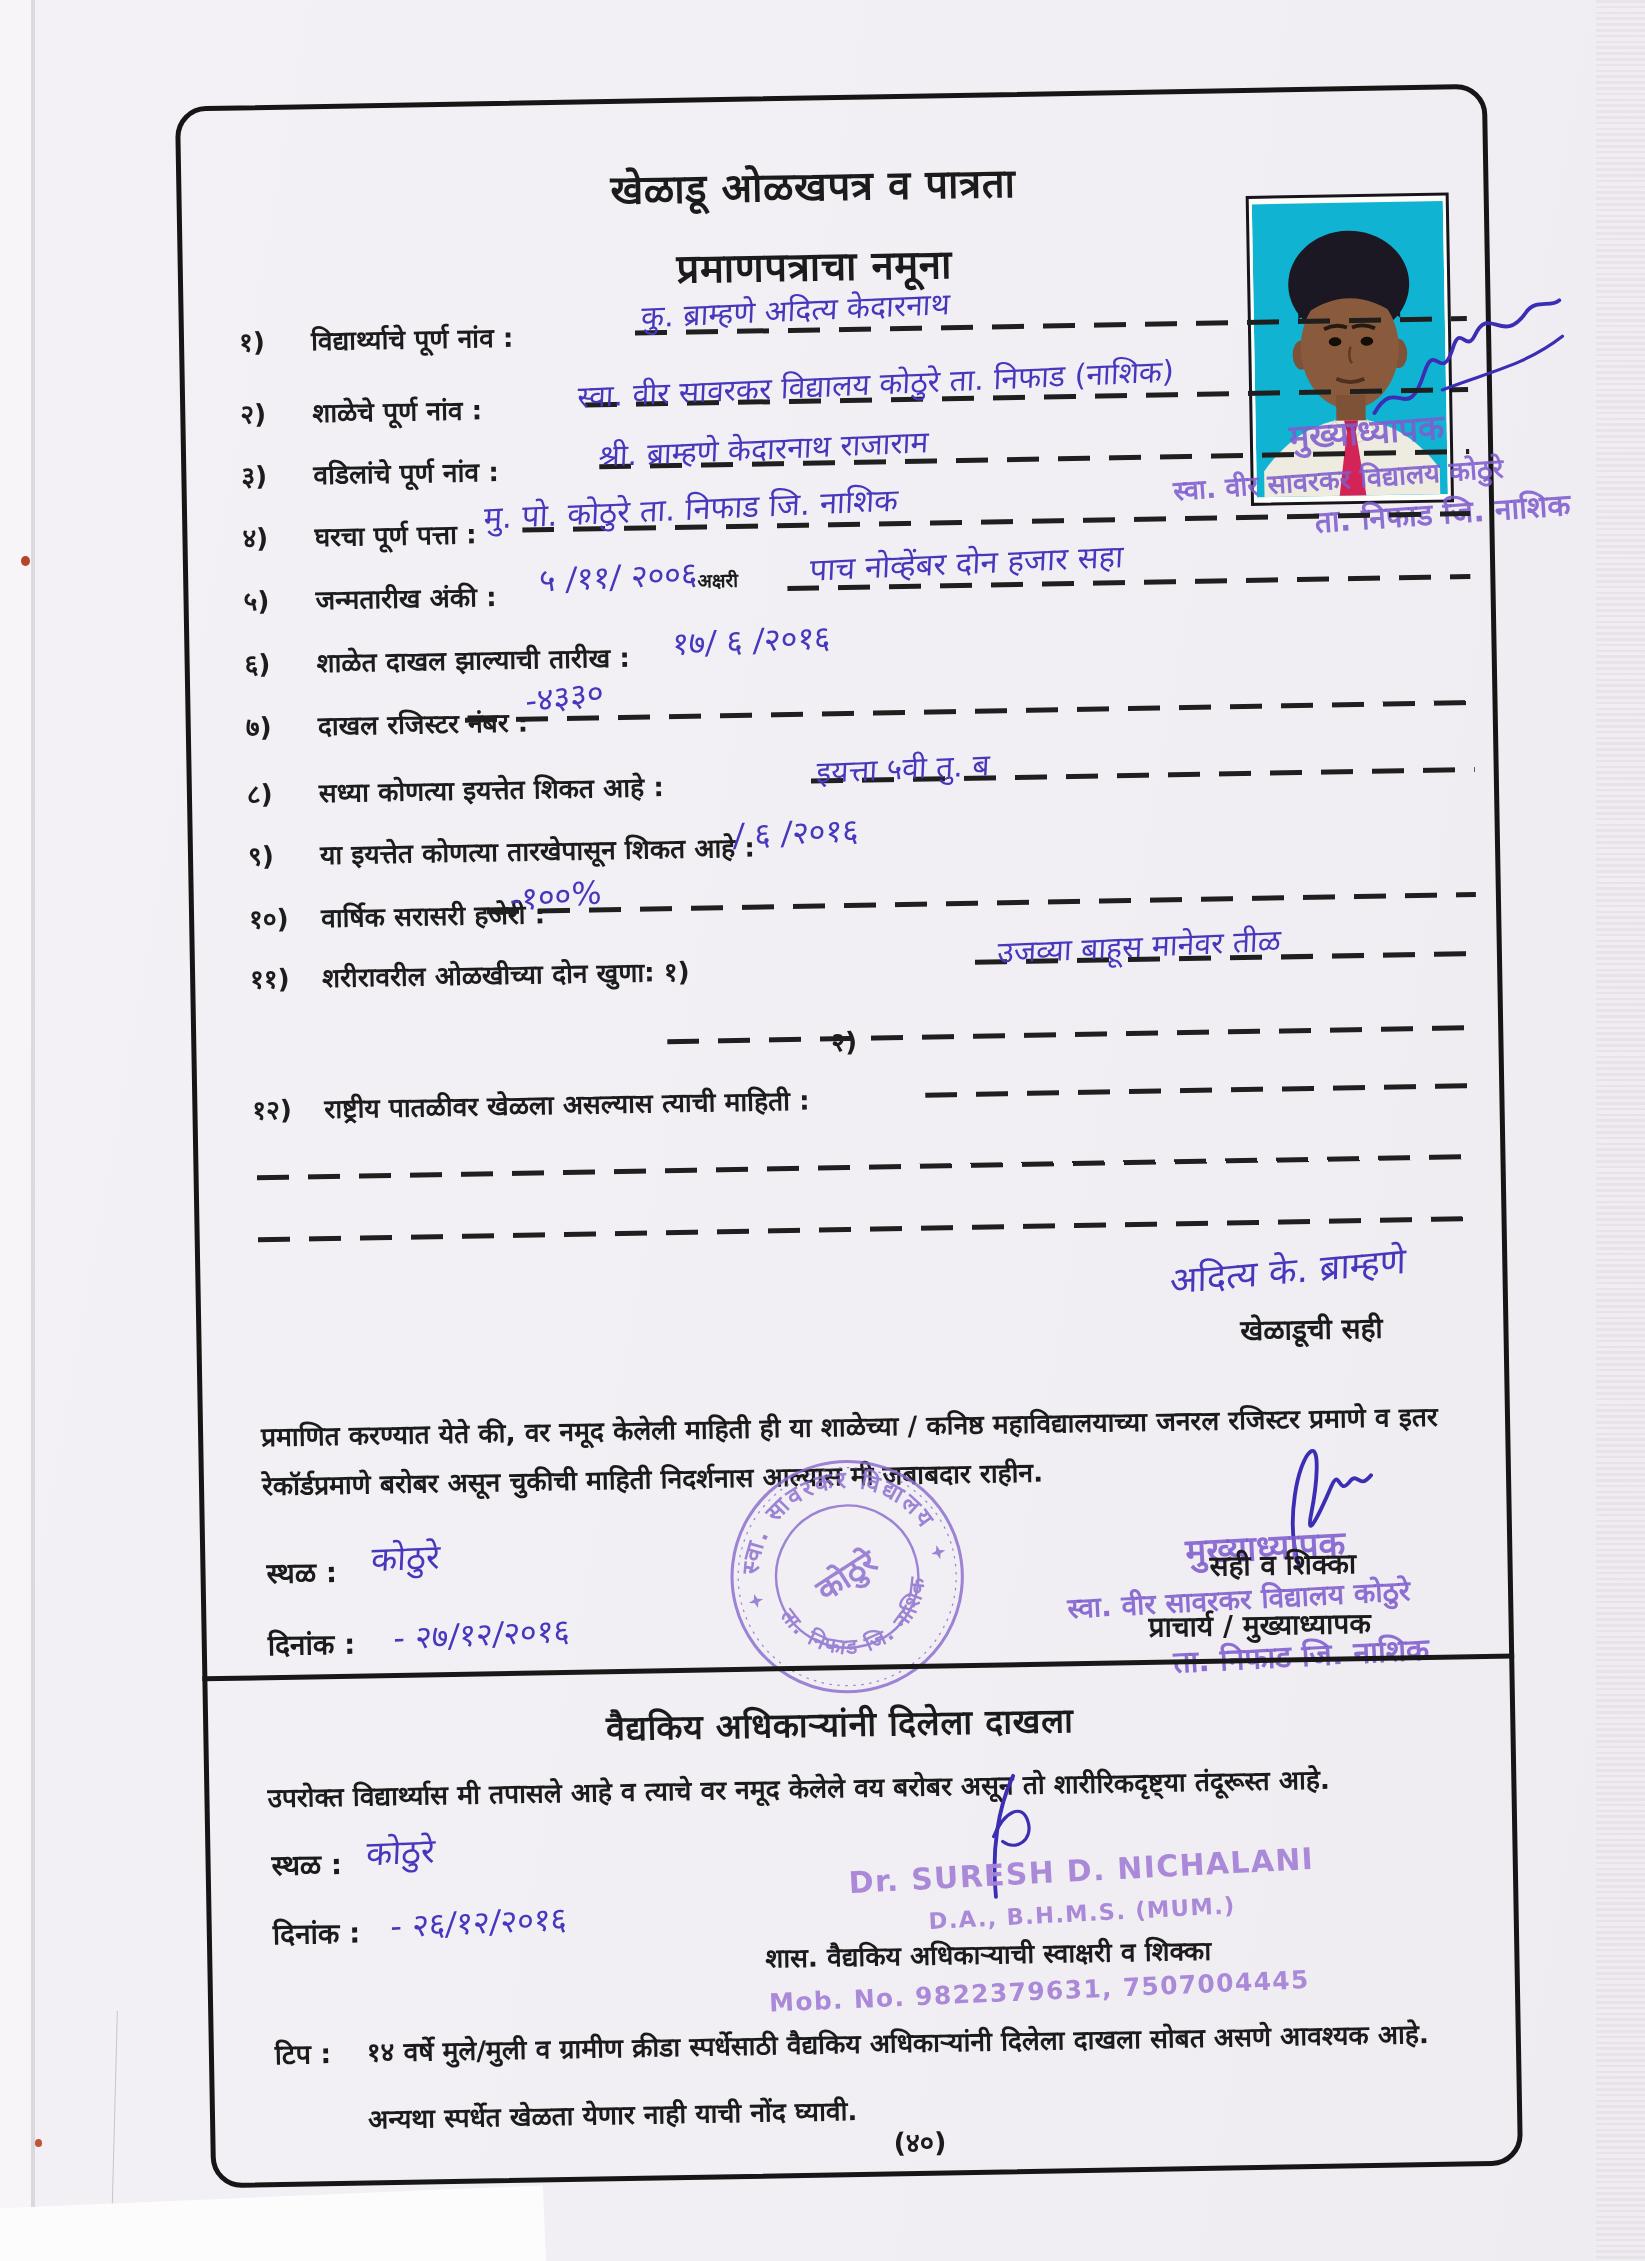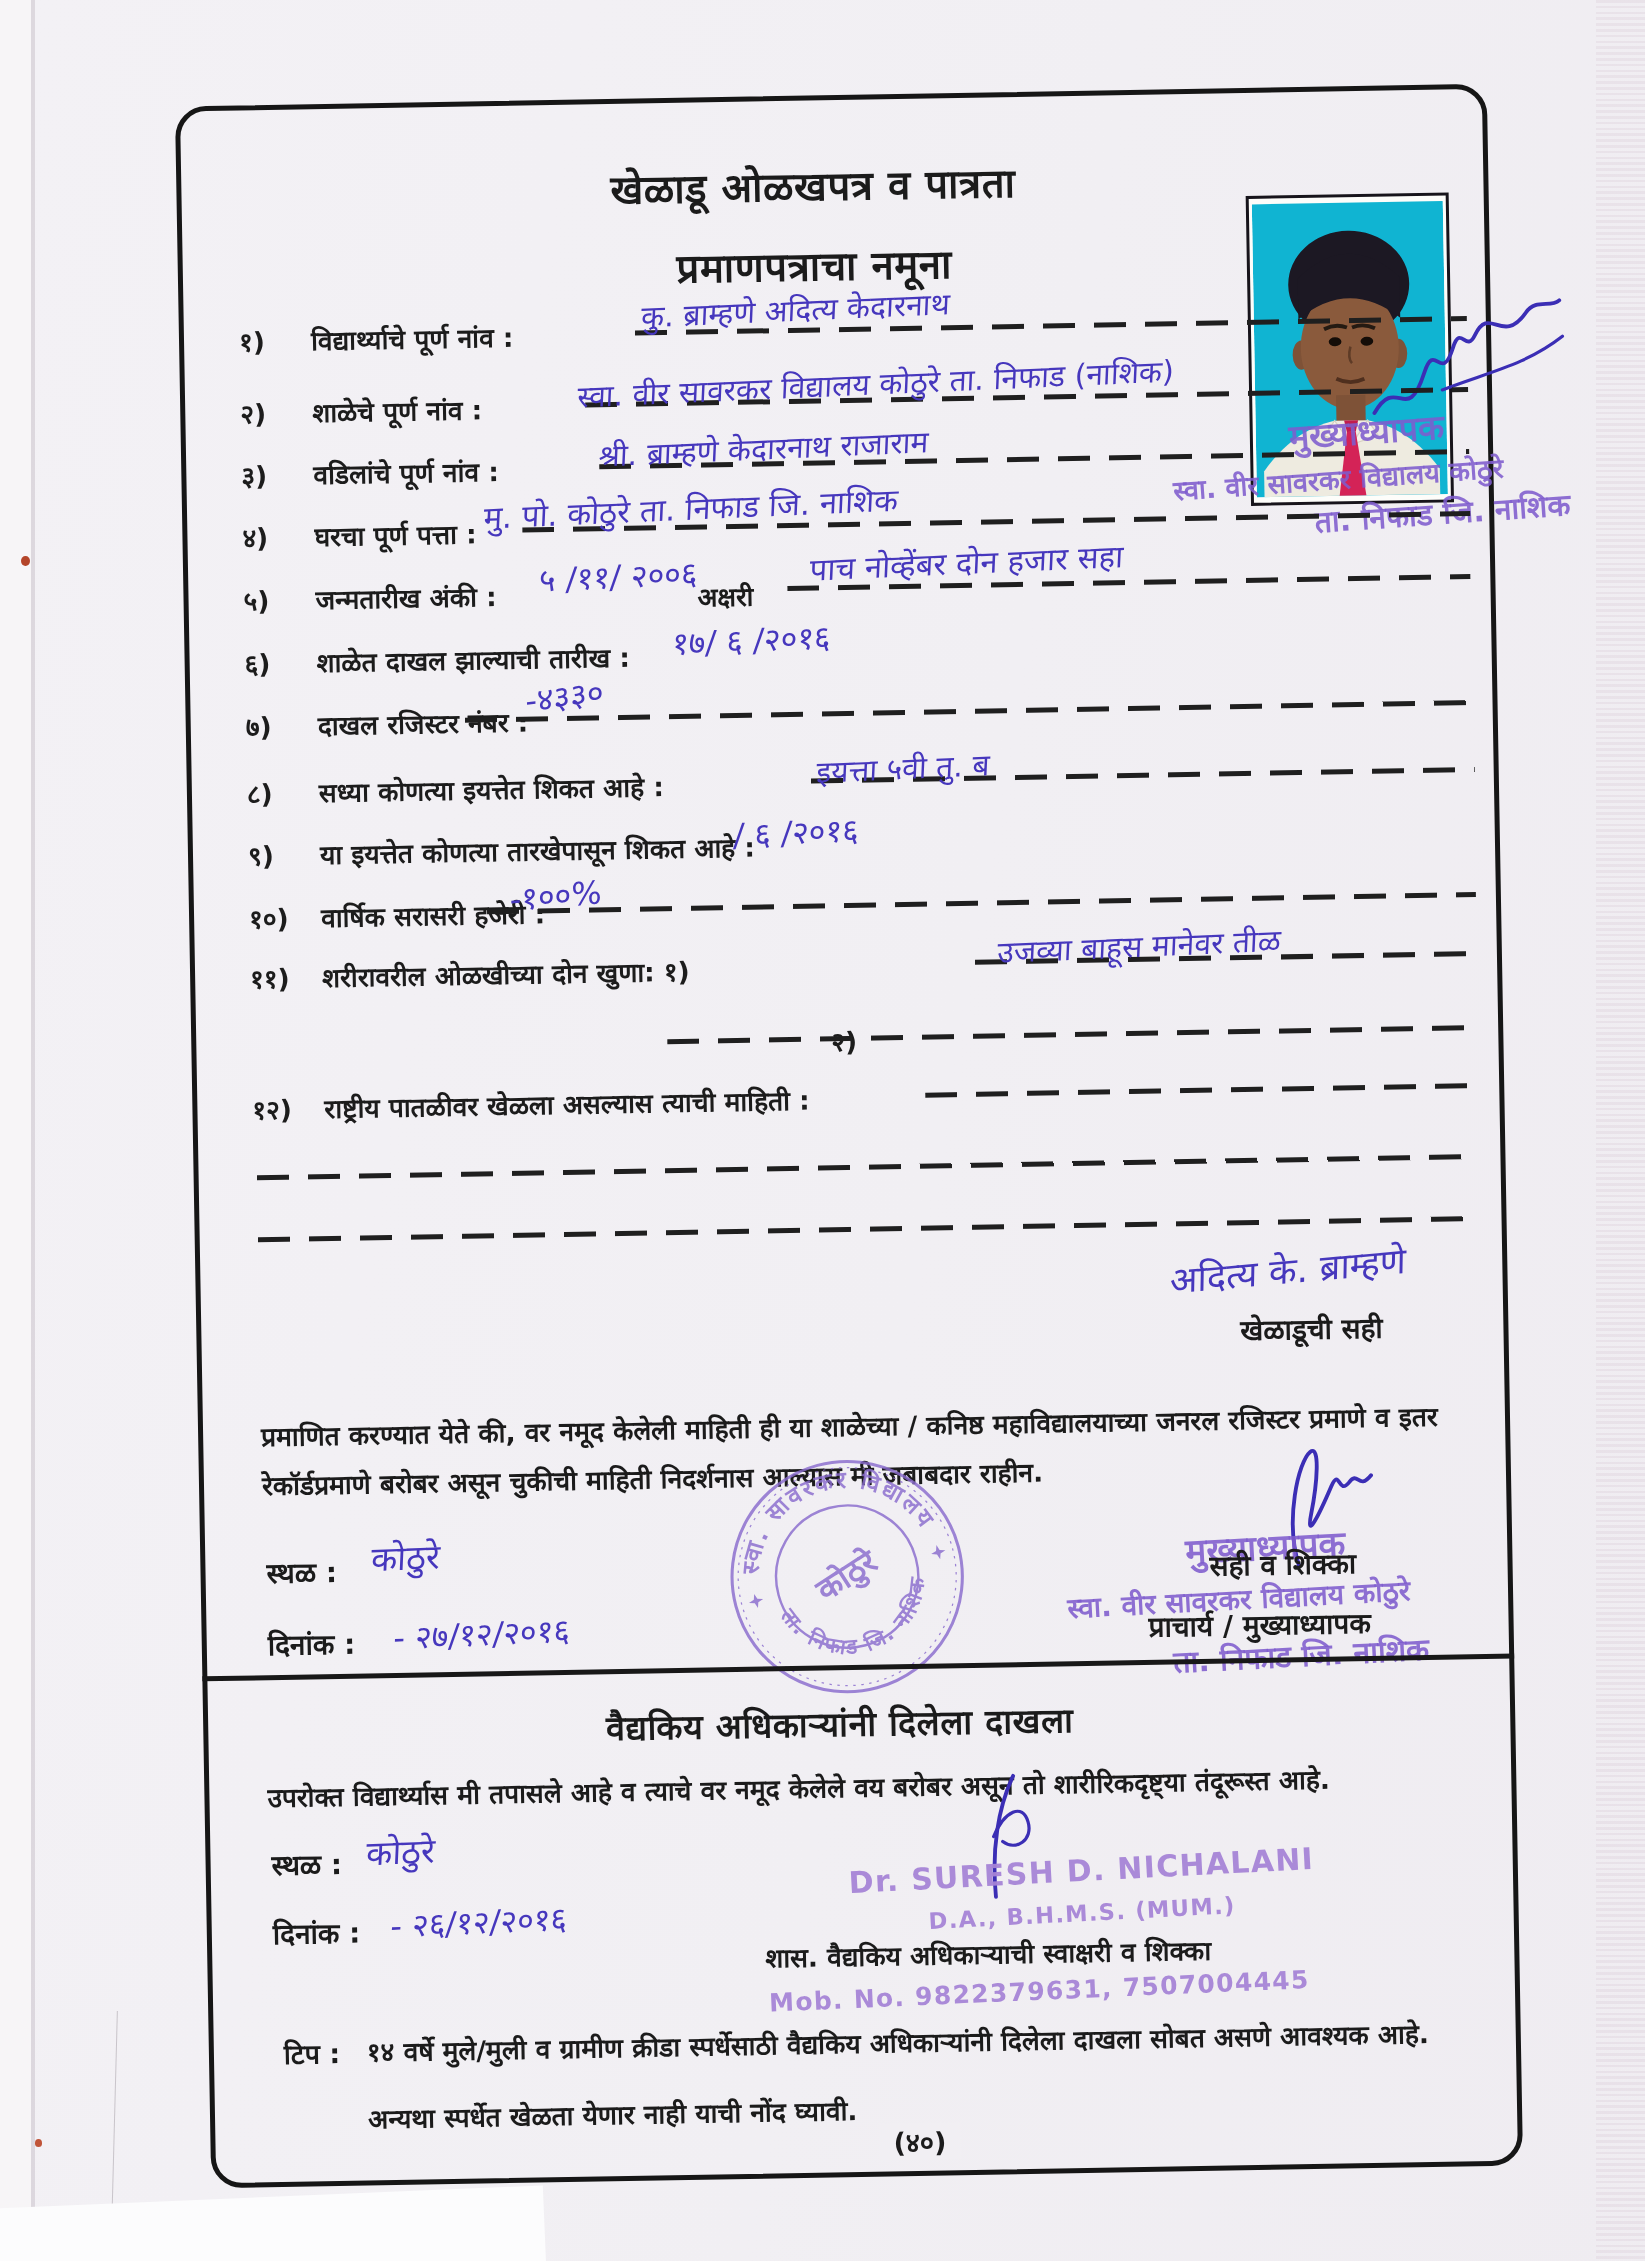--- a/index.html
+++ b/index.html
@@ -96,21 +96,21 @@
   <div class="row" style="top:409px;"><span class="no">४)</span><span>घरचा पूर्ण पत्ता :</span></div>
   <div class="row" style="top:472px;"><span class="no">५)</span><span>जन्मतारीख अंकी :</span></div>
   <div class="row" style="top:535px;"><span class="no">६)</span><span>शाळेत दाखल झाल्याची तारीख :</span></div>
   <div class="row" style="top:598px;"><span class="no">७)</span><span>दाखल रजिस्टर नंबर :</span></div>
   <div class="row" style="top:665px;"><span class="no">८)</span><span>सध्या कोणत्या इयत्तेत शिकत आहे :</span></div>
   <div class="row" style="top:727px;"><span class="no">९)</span><span>या इयत्तेत कोणत्या तारखेपासून शिकत आहे :</span></div>
   <div class="row" style="top:790px;"><span class="no">१०)</span><span>वार्षिक सरासरी हजेरी :</span></div>
   <div class="row" style="top:850px;"><span class="no">११)</span><span>शरीरावरील ओळखीच्या दोन खुणा: १)</span></div>
   <div class="row" style="top:923px;left:635px;"><span>२)</span></div>
   <div class="row" style="top:981px;"><span class="no">१२)</span><span>राष्ट्रीय पातळीवर खेळला असल्यास त्याची माहिती :</span></div>
-  <div class="printed" style="left:509px;top:476px;font-size:26px;text-align:right;">अक्षरी</div>
+  <div class="printed" style="left:509px;top:465px;font-size:19px;text-align:right;">अक्षरी</div>
 
   <div class="dash" style="left:451px;top:227px;width:832px;"></div>
   <div class="dash" style="left:400px;top:298px;width:883px;"></div>
   <div class="dash" style="left:413px;top:360px;width:870px;"></div>
   <div class="dash" style="left:335px;top:422px;width:948px;"></div>
   <div class="dash" style="left:599px;top:485px;width:683px;"></div>
   <div class="dash" style="left:274px;top:611px;width:1009px;"></div>
   <div class="dash" style="left:619px;top:678px;width:664px;"></div>
   <div class="dash" style="left:293px;top:803px;width:989px;"></div>
   <div class="dash" style="left:780px;top:862px;width:503px;"></div>
@@ -178,19 +178,19 @@
 
   <svg class="sig" style="left:741px;top:1668px;" width="122" height="142" viewBox="0 0 190 220">
     <path d="M98 16 C74 64 62 130 68 204" stroke-width="6"></path>
     <path d="M66 110 C84 70 112 58 120 88 C128 116 100 134 80 118" stroke-width="5"></path>
   </svg>
   <div class="docstamp" style="left:548px;top:1757px;width:645px;text-align:center;font-size:30px;transform:rotate(-2deg);">Dr. SURESH D. NICHALANI</div>
   <div class="docstamp" style="left:548px;top:1804px;width:645px;text-align:center;font-size:22.6px;transform:rotate(-2deg);">D.A., B.H.M.S. (MUM.)</div>
   <div class="printed" style="left:553px;top:1838px;font-size:26.4px;z-index:2;">शास. वैद्यकिय अधिकाऱ्याची स्वाक्षरी व शिक्का</div>
   <div class="docstamp" style="left:556px;top:1880px;font-size:25px;transform:rotate(-1.5deg);">Mob. No. 9822379631, 7507004445</div>
 
-  <div class="printed" style="left:70px;top:1925px;font-size:27px;">टिप :</div>
+  <div class="printed" style="left:61px;top:1925px;font-size:27px;">टिप :</div>
   <div class="printed" style="left:153px;top:1925px;font-size:26.4px;">१४ वर्षे मुले/मुली व ग्रामीण क्रीडा स्पर्धेसाठी वैद्यकिय अधिकाऱ्यांनी दिलेला दाखला सोबत असणे आवश्यक आहे.</div>
   <div class="printed" style="left:153px;top:1992px;font-size:26.4px;">अन्यथा स्पर्धेत खेळता येणार नाही याची नोंद घ्यावी.</div>
 
   <div class="pagenum">(४०)</div>
 </div>
 
 
 </body></html>

